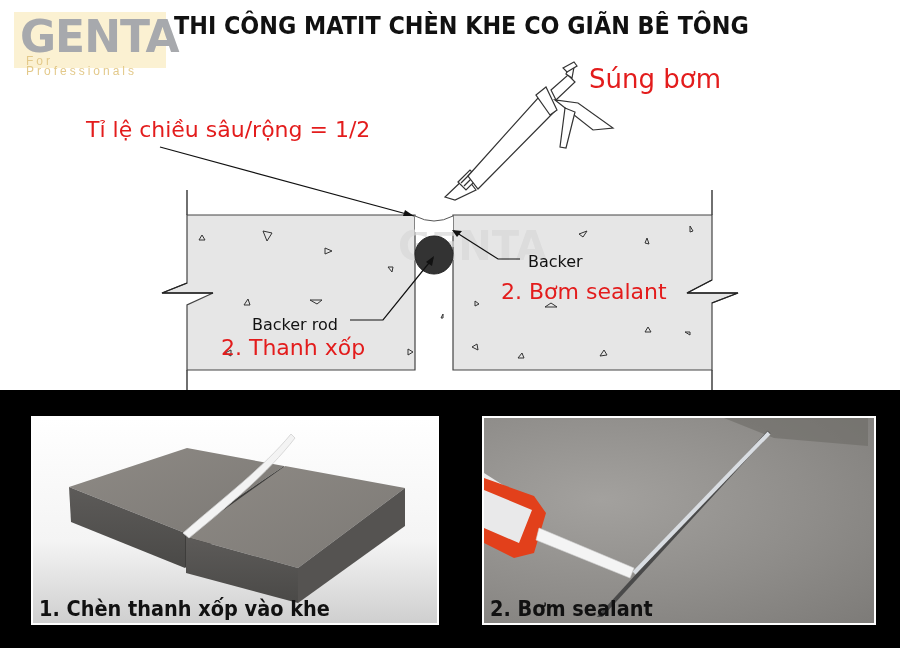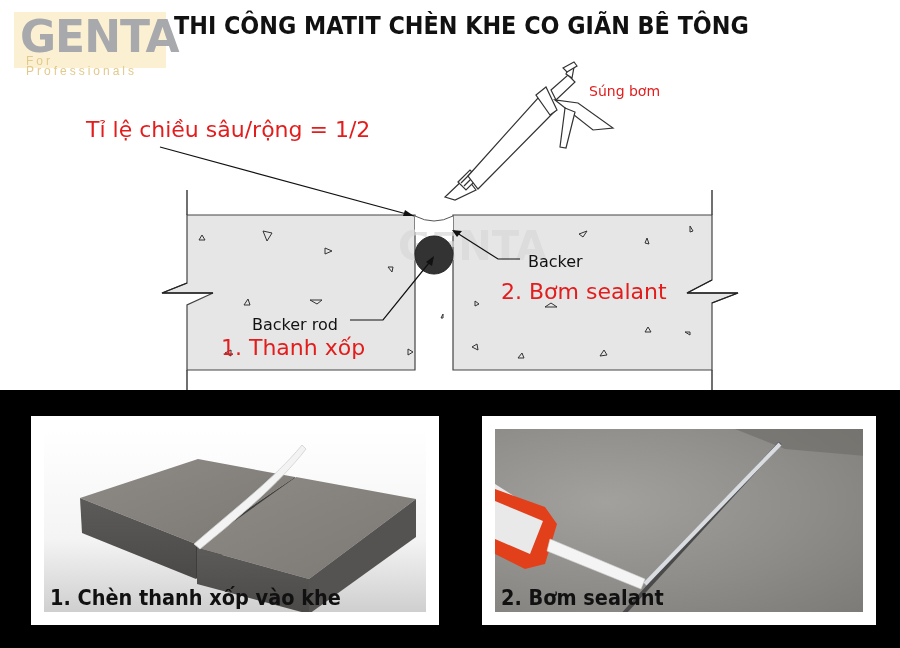--- a/index.html
+++ b/index.html
@@ -26,21 +26,21 @@
     }
 
     svg.diagram { position: absolute; left: 0; top: 0; }
 
     .lbl-red { position: absolute; color: #e31c1c; white-space: nowrap; font-family: "DejaVu Sans", sans-serif; font-weight: normal; }
     .lbl-black { position: absolute; color: #111; white-space: nowrap; font-family: "DejaVu Sans", sans-serif; }
 
     .bottom-band { position: absolute; left: 0; top: 390px; width: 900px; height: 258px; background: #000; }
 
     .panel {
-      position: absolute; top: 416px; height: 209px; background: #fff; padding: 13px;
+      position: absolute; top: 416px; height: 209px; background: #fff; padding: 2px;
     }
     .panel-left { left: 31px; width: 408px; }
     .panel-right { left: 482px; width: 394px; }
     .panel-inner { position: relative; width: 100%; height: 100%; overflow: hidden; }
     .panel-left .panel-inner {
       background: linear-gradient(180deg, #ffffff 0%, #f4f4f4 60%, #cfcfcf 100%);
     }
     .panel-right .panel-inner {
       background:
         radial-gradient(ellipse at 30% 40%, #a3a19e 0%, #8f8d8a 55%, #7d7b78 100%);
@@ -124,25 +124,25 @@
     <path d="M536,95 L546,87 L557,110 L550,115 Z"></path>
     <path d="M551,90 L568,75 L575,82 L556,100 Z"></path>
     <path d="M566,74 L570,65 L574,67 L572,78 Z"></path>
     <path d="M563,68 L574,62 L577,66 L567,72 Z"></path>
     <path d="M555,100 L593,130 L613,128 L578,103 Z"></path>
     <path d="M565,108 L560,147 L566,148 L575,112 Z"></path>
   </g>
 </svg>
 
 <div class="lbl-red" style="left:62px; top:117px; font-size:22px;margin-left:24px;">Tỉ lệ chiều sâu/rộng = 1/2</div>
-<div class="lbl-red" style="left:589px; top:83px; font-size:14px;text-align:center;">Súng bơm</div>
+<div class="lbl-red" style="left:589px; top:64px; font-size:26px;text-align:center;">Súng bơm</div>
 <div class="lbl-black" style="left:528px; top:252px; font-size:16px;">Backer</div>
 <div class="lbl-red" style="left:501px; top:279px; font-size:22px;">2. Bơm sealant</div>
 <div class="lbl-black" style="left:252px; top:315px; font-size:16px;">Backer rod</div>
-<div class="lbl-red" style="left:221px; top:335px; font-size:22px;">1. Thanh xốp</div>
+<div class="lbl-red" style="left:221px; top:335px; font-size:22px;">2. Thanh xốp</div>
 
 <div class="bottom-band"></div>
 
 <div class="panel panel-left">
   <div class="panel-inner">
     <svg width="398" height="199" viewBox="0 0 398 199" style="position:absolute;left:0;top:0;">
       <defs>
         <linearGradient id="topL" x1="0" y1="0" x2="1" y2="1">
           <stop offset="0" stop-color="#8e8a85"></stop>
             <stop offset="1" stop-color="#7c7975"></stop>

